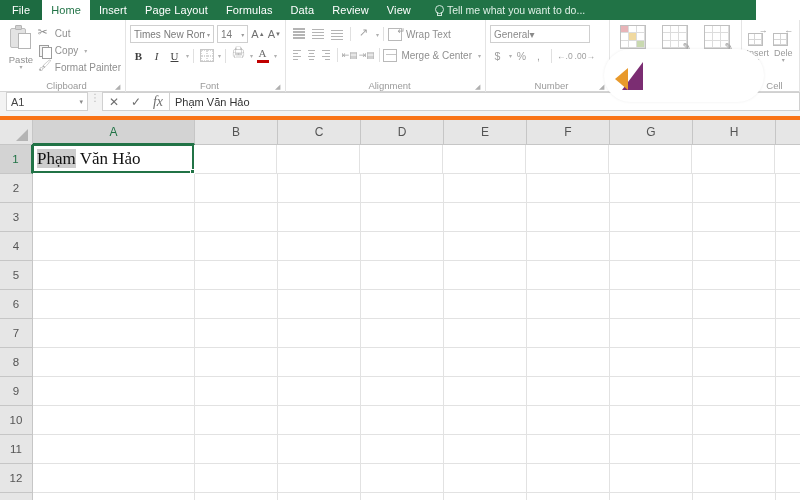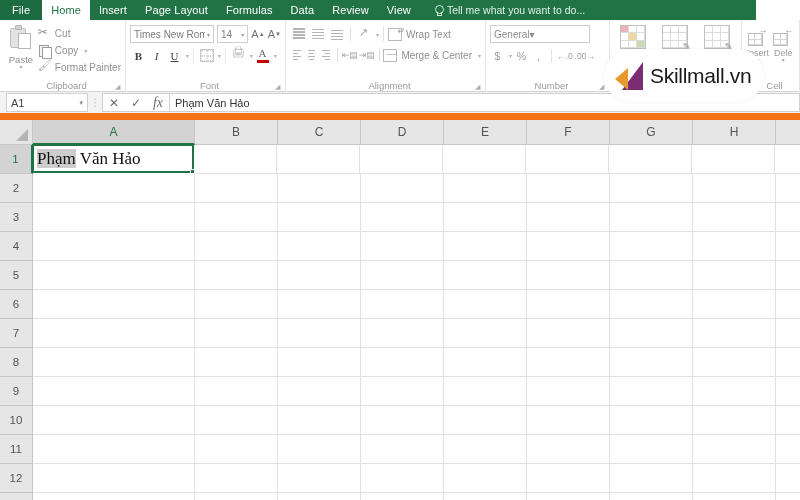--- a/index.html
+++ b/index.html
@@ -249,22 +249,22 @@
   }
   .cellgrid-ico .grid i { border-right: 1px solid #d6d6d6; border-bottom: 1px solid #d6d6d6; }
   .cellgrid-ico .badge {
     position: absolute; right: 0; top: 0; font-size: 9px; color: #9a9a9a;
     line-height: 9px;
   }
 
   
   .formulabar {
     position: absolute; top: 92px; left: 0; width: 800px; height: 28px;
-    background: #f3f3f3; border-bottom: 7px solid #f97316;
-    display: flex; align-items: center;
+    background: #f3f3f3; border-bottom: 4px solid #f97316;
+    display: flex; align-items: flex-start;
   }
   .namebox {
     width: 82px; height: 19px; margin-left: 6px;
     background: #ffffff; border: 1px solid #d0d0d0;
     display: flex; align-items: center; padding: 0 4px;
     font-size: 11px; color: #444;
   }
   .namebox .nv { flex: 1; }
   .namebox .nc { font-size: 7px; color: #8a8a8a; }
   .fb-dots { width: 14px; text-align: center; color: #b9b9b9; font-size: 10px; }
@@ -912,16 +912,15 @@
         </div>
       </div>
     </div>
   </div>
 
   <div class="watermark">
     <span class="wm-logo">
       <span class="p1"></span>
         <span class="p2"></span>
     </span>
-    <span class="wm-text">Skillmall.vn</span>
   </div>
 
 </div>
 
 </body></html>

